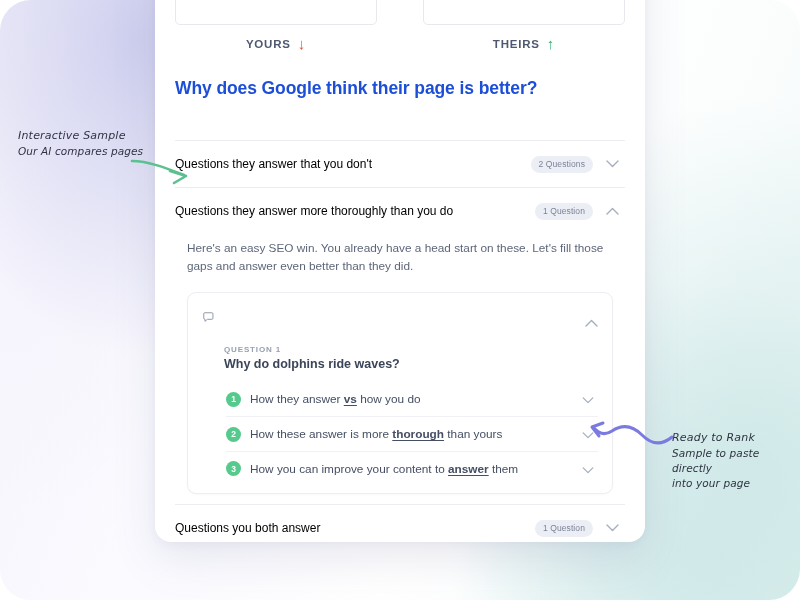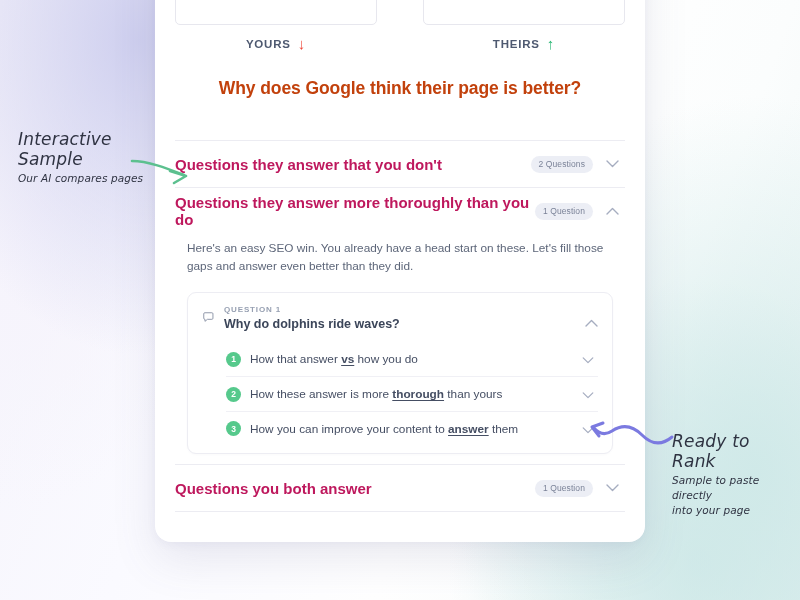--- a/index.html
+++ b/index.html
@@ -12,20 +12,21 @@
 
   #stage {
     position: relative;
     width: 800px; height: 600px;
     background:
       radial-gradient(ellipse 420px 520px at 756px 470px, rgba(205,232,231,0.85) 0%, rgba(205,232,231,0.0) 72%),
       radial-gradient(ellipse 360px 400px at 700px 560px, rgba(198,228,228,0.7) 0%, rgba(198,228,228,0) 70%),
       radial-gradient(ellipse 300px 420px at 138px 40px, rgba(199,200,236,0.85) 0%, rgba(199,200,236,0) 75%),
       radial-gradient(ellipse 260px 300px at 10px 300px, rgba(246,244,252,0.9) 0%, rgba(246,244,252,0) 70%),
       linear-gradient(110deg, #f5f3fb 0%, #fafaff 32%, #ffffff 58%, #fbfdfd 78%, #eef6f6 100%);
+    border-radius: 31px;
   }
 
   
   #app-card {
     position: absolute;
     left: 155px; top: -150px;
     width: 490px; height: 692px;
     background: #ffffff;
     border-radius: 16px;
     box-shadow: 0 18px 44px rgba(90,92,140,0.13), 0 2px 10px rgba(90,92,140,0.06);
@@ -67,42 +68,41 @@
   }
   .arr { font-size: 15px; line-height: 1; font-weight: bold; }
   .arr.down { color: #ef4a3c; }
   .arr.up { color: #2eb877; }
 
   
   .page-heading {
     position: absolute;
     left: 20px; top: 228px;
     width: 450px;
-    text-align: center;
     font-size: 17.5px;
     font-weight: bold;
-    color: #c2410c;
+    color: #1d4ed8;
     letter-spacing: -.1px;
   }
 
   
   .acc-wrap { position: absolute; left: 20px; top: 290px; width: 450px; }
 
   .acc-sep { height: 1px; background: #ececf2; }
 
   .acc-head {
     display: flex; align-items: center;
     height: 46px;
     cursor: pointer;
   }
   .acc-title {
     flex: 1;
-    font-size: 15px;
-    font-weight: bold;
-    color: #be185d;
+    font-size: 12px;
+    font-weight: normal;
+    color: #000000;
   }
   .pill {
     font-size: 8.5px;
     color: #7b8398;
     background: #eceef5;
     border-radius: 9px;
     padding: 3.5px 8px;
     letter-spacing: .1px;
     white-space: nowrap;
   }
@@ -128,21 +128,21 @@
   
   .q-card {
     border: 1px solid #ededf3;
     border-radius: 9px;
     background: #fff;
     padding: 12px 14px 8px;
     box-shadow: 0 1px 2px rgba(90,92,140,0.03);
   }
   .q-head { display: flex; align-items: flex-start; }
   .q-bubble { width: 22px; padding-top: 6px; color: #8d95a8; flex: none; }
-  .q-meta { flex: 1; }
+  .q-meta { flex: 1; margin-top: 40px; }
   .q-kicker {
     font-size: 8px; font-weight: bold; letter-spacing: .85px;
     color: #97a0b2; margin-bottom: 3px;
   }
   .q-title { font-size: 12.5px; font-weight: bold; color: #3b4559; }
   .q-chev { color: #a6adc0; padding-top: 8px; }
 
   .sub-list { margin: 11px 0 0 24px; }
   .sub-item {
     display: flex; align-items: center;
@@ -160,21 +160,21 @@
     display: flex; align-items: center; justify-content: center;
     margin-right: 9px;
   }
   .sub-text { flex: 1; font-size: 11.8px; color: #454e63; }
   .sub-text u { text-decoration: underline; text-underline-offset: 1.5px; font-weight: bold; }
   .sub-chev { color: #a6adc0; width: 20px; text-align: center; }
 
   
   .anno { position: absolute; font-family: "DejaVu Sans", sans-serif; }
   .anno-title {
-    font-size: 17px;
+    font-size: 11px;
     color: #2f3342;
     margin-bottom: 2px;
     font-style: italic;
     letter-spacing: .2px;
   }
   .anno-line {
     font-size: 10.5px;
     color: #2f3342;
     line-height: 1.42;
     font-style: italic;
@@ -264,21 +264,21 @@
                 <svg width="13" height="8" viewBox="0 0 13 8" fill="none">
                     <path d="M1 7l5.5-5.5L12 7" stroke="currentColor" stroke-width="1.4" stroke-linecap="round" stroke-linejoin="round"></path>
                   </svg>
               </div>
             </div>
 
             <div class="sub-list">
 
               <div class="sub-item">
                 <div class="num">1</div>
-                <div class="sub-text"><span>How that answer </span><u>vs</u><span> how you do</span></div>
+                <div class="sub-text"><span>How they answer </span><u>vs</u><span> how you do</span></div>
                 <div class="sub-chev">
                   <svg width="12" height="7" viewBox="0 0 13 8" fill="none">
                       <path d="M1 1l5.5 5.5L12 1" stroke="currentColor" stroke-width="1.4" stroke-linecap="round" stroke-linejoin="round"></path>
                     </svg>
                 </div>
               </div>
 
               <div class="sub-item">
                 <div class="num">2</div>
                 <div class="sub-text"><span>How these answer is more </span><u>thorough</u><span> than yours</span></div>

